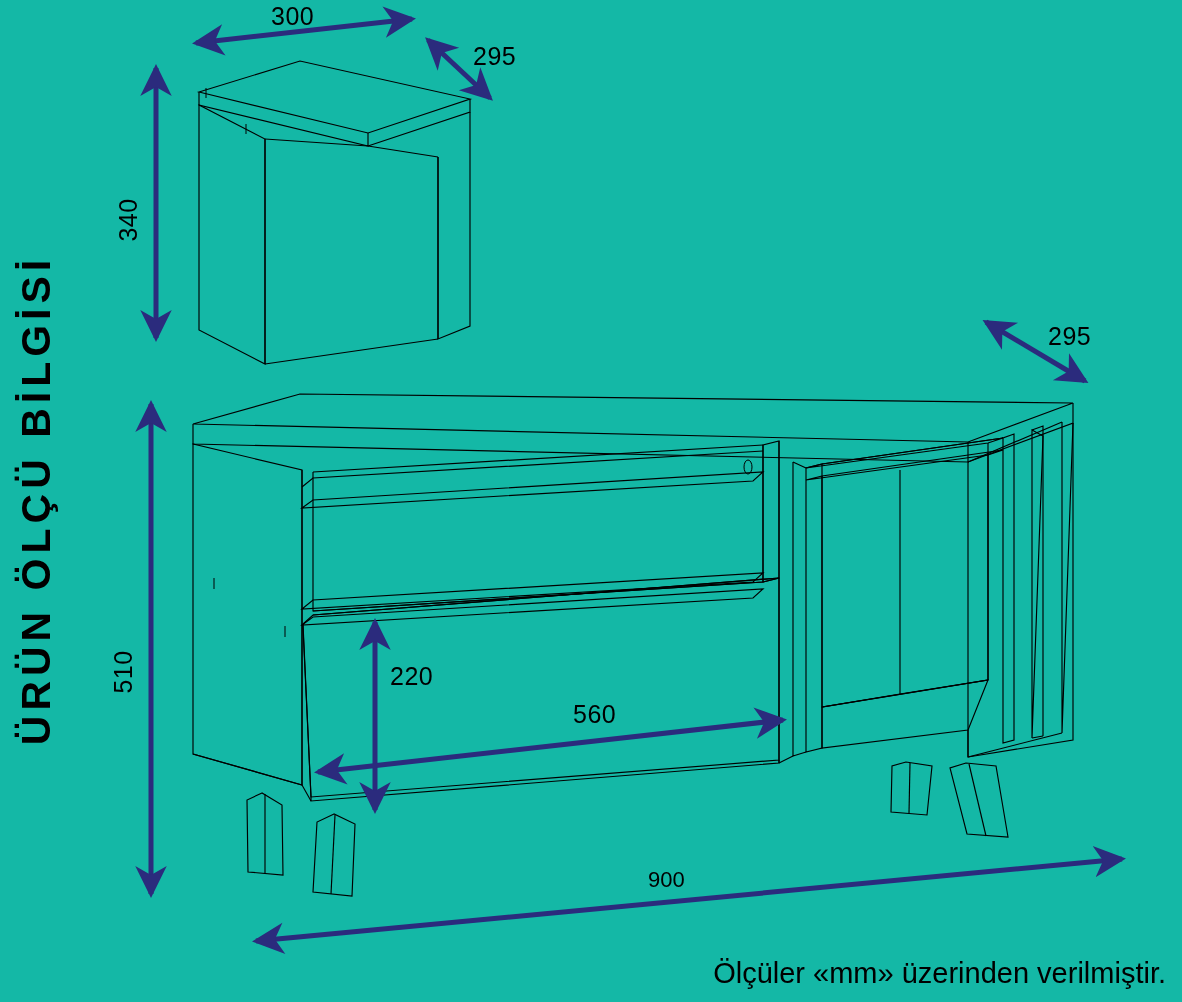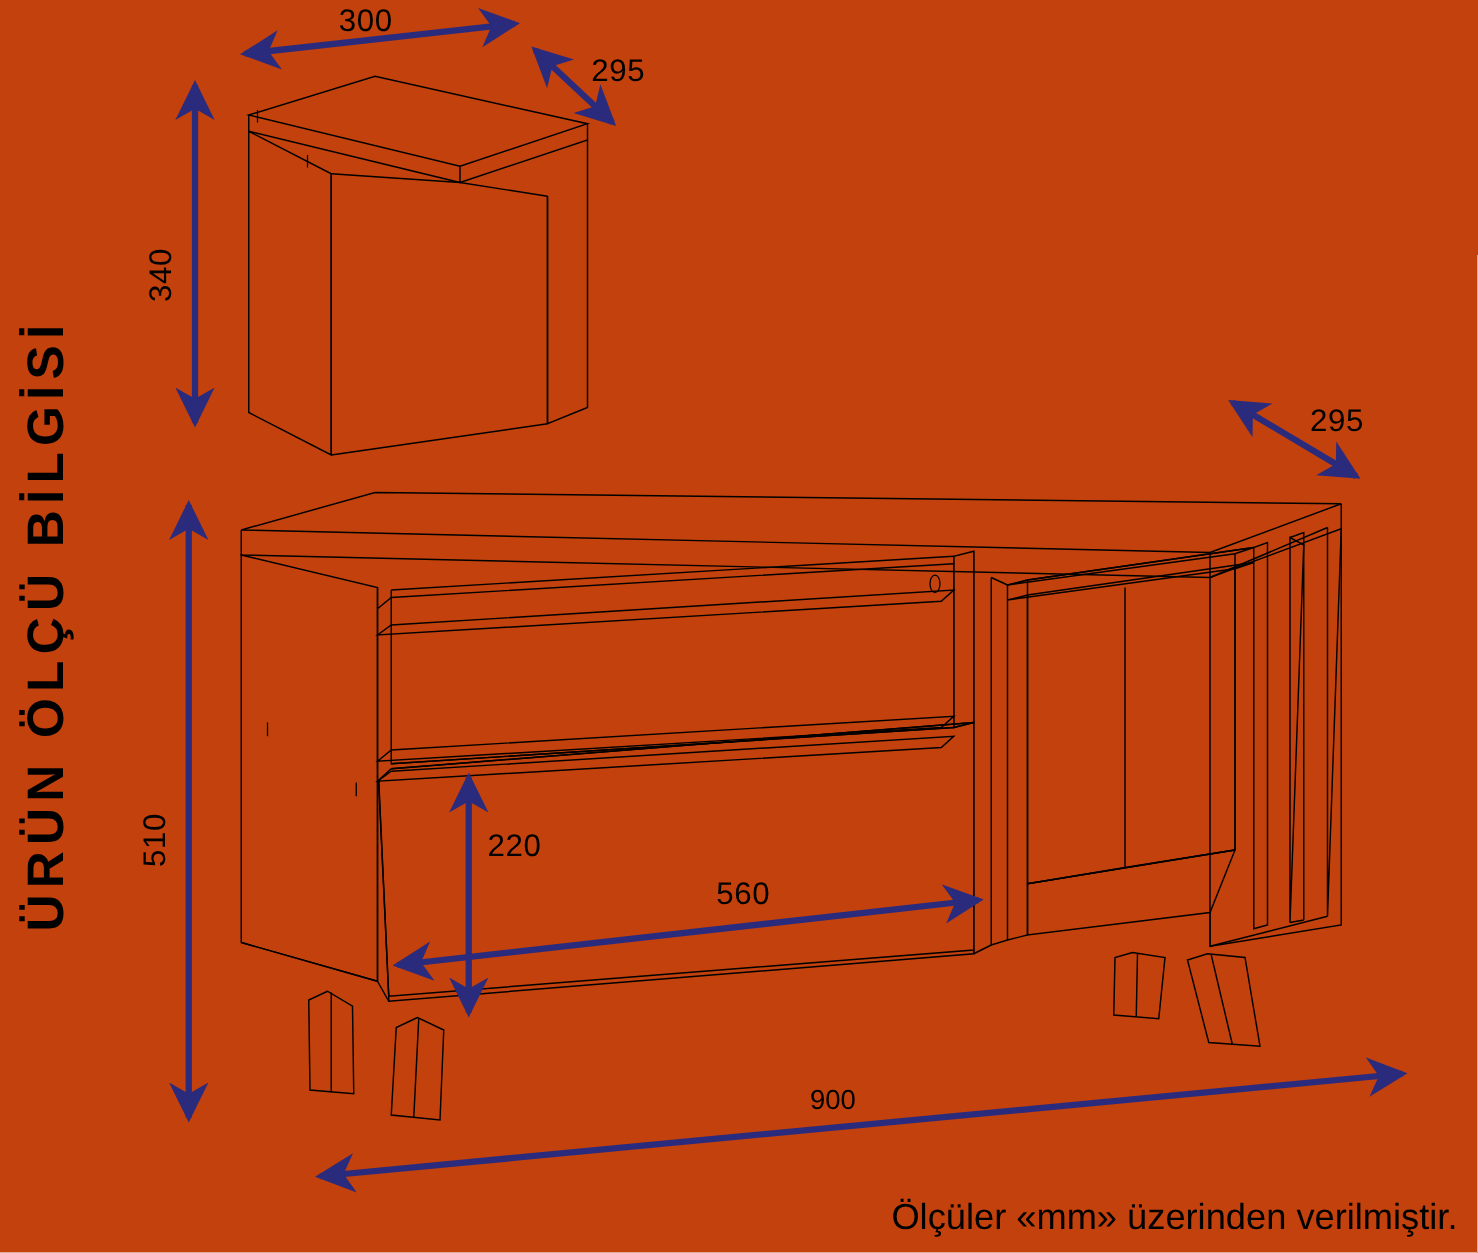--- a/index.html
+++ b/index.html
@@ -7,21 +7,21 @@
     padding: 0;
     background: #ffffff;
   }
   body {
     font-family: "Liberation Sans", sans-serif;
   }
   #page {
     position: relative;
     width: 1182px;
     height: 1002px;
-    background: #c2410c;
+    background: #14b8a6;
     overflow: hidden;
   }
   #drawing {
     position: absolute;
     top: 0;
     left: 0;
     width: 1182px;
     height: 1002px;
   }
   .wire {

